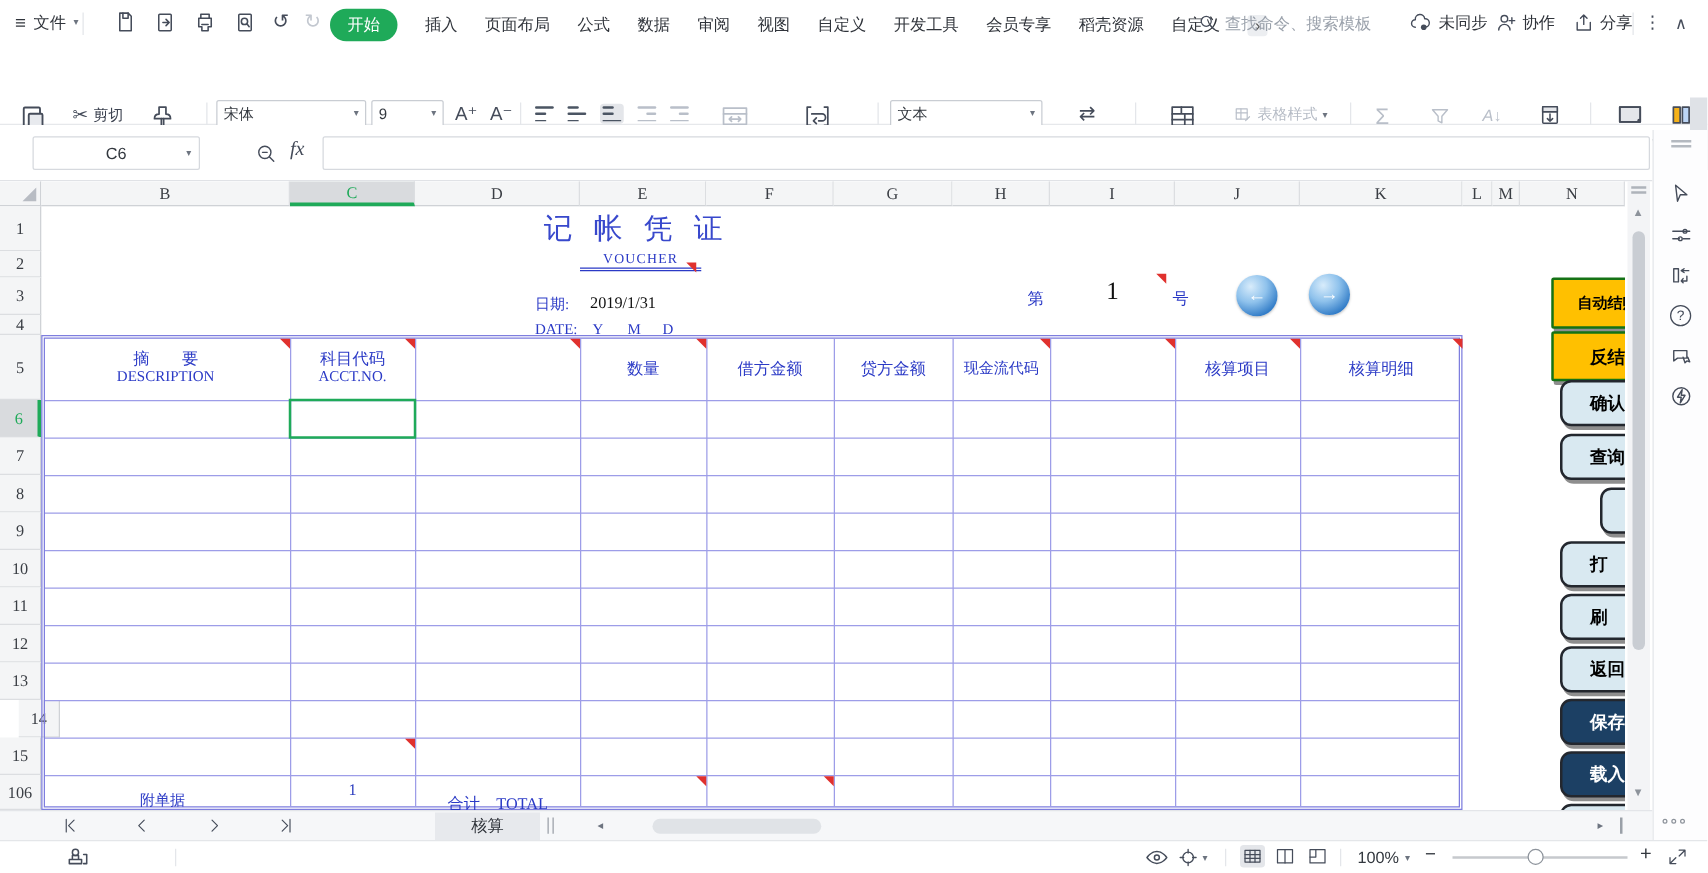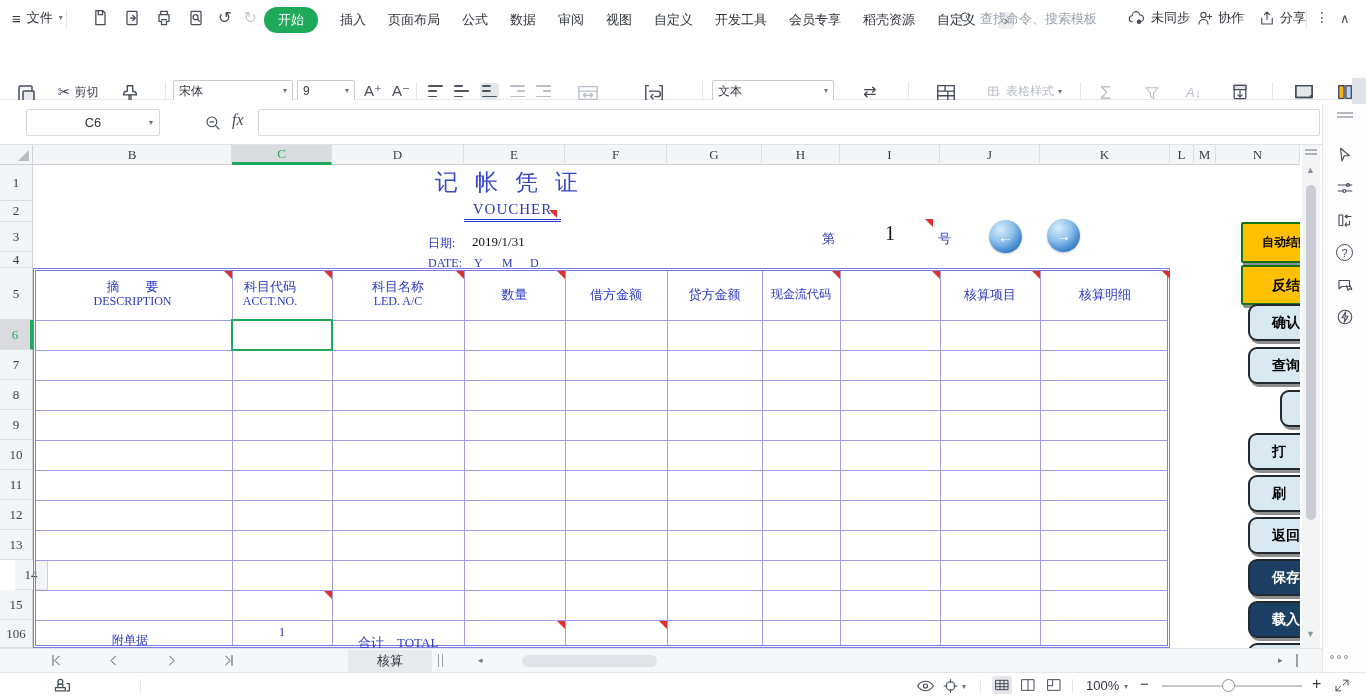--- a/index.html
+++ b/index.html
@@ -422,21 +422,21 @@
     <div class="abs rowhdr" style="left:0;top:265px;width:33px;height:30px">9</div>
     <div class="abs rowhdr" style="left:0;top:295px;width:33px;height:30px">10</div>
     <div class="abs rowhdr" style="left:0;top:325px;width:33px;height:30px">11</div>
     <div class="abs rowhdr" style="left:0;top:355px;width:33px;height:30px">12</div>
     <div class="abs rowhdr" style="left:0;top:385px;width:33px;height:30px">13</div>
     <div class="abs rowhdr" style="left:15px;top:415px;width:33px;height:30px">14</div>
     <div class="abs rowhdr" style="left:0;top:445px;width:33px;height:30px">15</div>
     <div class="abs rowhdr" style="left:0;top:475px;width:33px;height:28px">106</div>
 
     <div class="abs vtxt" style="left:400px;top:22px;width:230px;font-size:23px;letter-spacing:17px;text-align:center;color:#3848cc;white-space:nowrap">记帐凭证</div>
-    <div class="abs vtxt" style="left:464px;top:56px;width:97px;font-size:15px;text-align:center;border-bottom:3px double #2b3ac6;padding-bottom:1px;letter-spacing:1px">VOUCHER</div>
+    <div class="abs vtxt" style="left:464px;top:56px;width:97px;font-size:11px;text-align:center;border-bottom:3px double #2b3ac6;padding-bottom:1px;letter-spacing:1px">VOUCHER</div>
     <span class="abs vtxt" style="left:428px;top:90px;font-size:12px">日期:</span>
     <span class="abs serif" style="left:472px;top:89px;font-size:13px;color:#111">2019/1/31</span>
     <span class="abs vtxt" style="left:428px;top:111px;font-size:12px">DATE:</span>
     <span class="abs vtxt" style="left:474px;top:111px;font-size:12px">Y</span>
     <span class="abs vtxt" style="left:502px;top:111px;font-size:12px">M</span>
     <span class="abs vtxt" style="left:530px;top:111px;font-size:12px">D</span>
     <span class="abs vtxt" style="left:822px;top:85px;font-size:13px">第</span>
     <span class="abs serif" style="left:870px;top:77px;width:40px;text-align:center;font-size:20px;color:#111">1</span>
     <span class="abs vtxt" style="left:938px;top:85px;font-size:13px">号</span>
     <div class="abs circbtn" style="left:989px;top:75px;width:33px;height:33px">
@@ -467,27 +467,23 @@
     <div class="abs hline" style="left:36px;top:355px;width:1131px"></div>
     <div class="abs hline" style="left:36px;top:385px;width:1131px"></div>
     <div class="abs hline" style="left:36px;top:415px;width:1131px"></div>
     <div class="abs hline" style="left:36px;top:445px;width:1131px"></div>
     <div class="abs hline" style="left:36px;top:475px;width:1131px"></div>
 
     <div class="abs hcell vtxt" style="left:33px;top:126px;width:199px;height:46px;font-size:13px">
         <span>摘　　要</span>
         <span style="font-size:12px">DESCRIPTION</span>
       </div>
-    <div class="abs hcell vtxt" style="left:220px;top:126px;width:100px;height:46px;font-size:13px">
+    <div class="abs hcell vtxt" style="left:232px;top:126px;width:100px;height:46px;font-size:13px">
         <span>科目代码</span>
         <span style="font-size:12px">ACCT.NO.</span>
-      </div>
-    <div class="abs hcell vtxt" style="left:332px;top:126px;width:132px;height:46px;font-size:13px">
-        <span>科目名称</span>
-        <span style="font-size:12px">LED. A/C</span>
       </div>
     <div class="abs hcell vtxt" style="left:464px;top:126px;width:101px;height:46px;font-size:13px">
         <span>数量</span>
       </div>
     <div class="abs hcell vtxt" style="left:565px;top:126px;width:102px;height:46px;font-size:13px">
         <span>借方金额</span>
       </div>
     <div class="abs hcell vtxt" style="left:667px;top:126px;width:95px;height:46px;font-size:13px">
         <span>贷方金额</span>
       </div>

